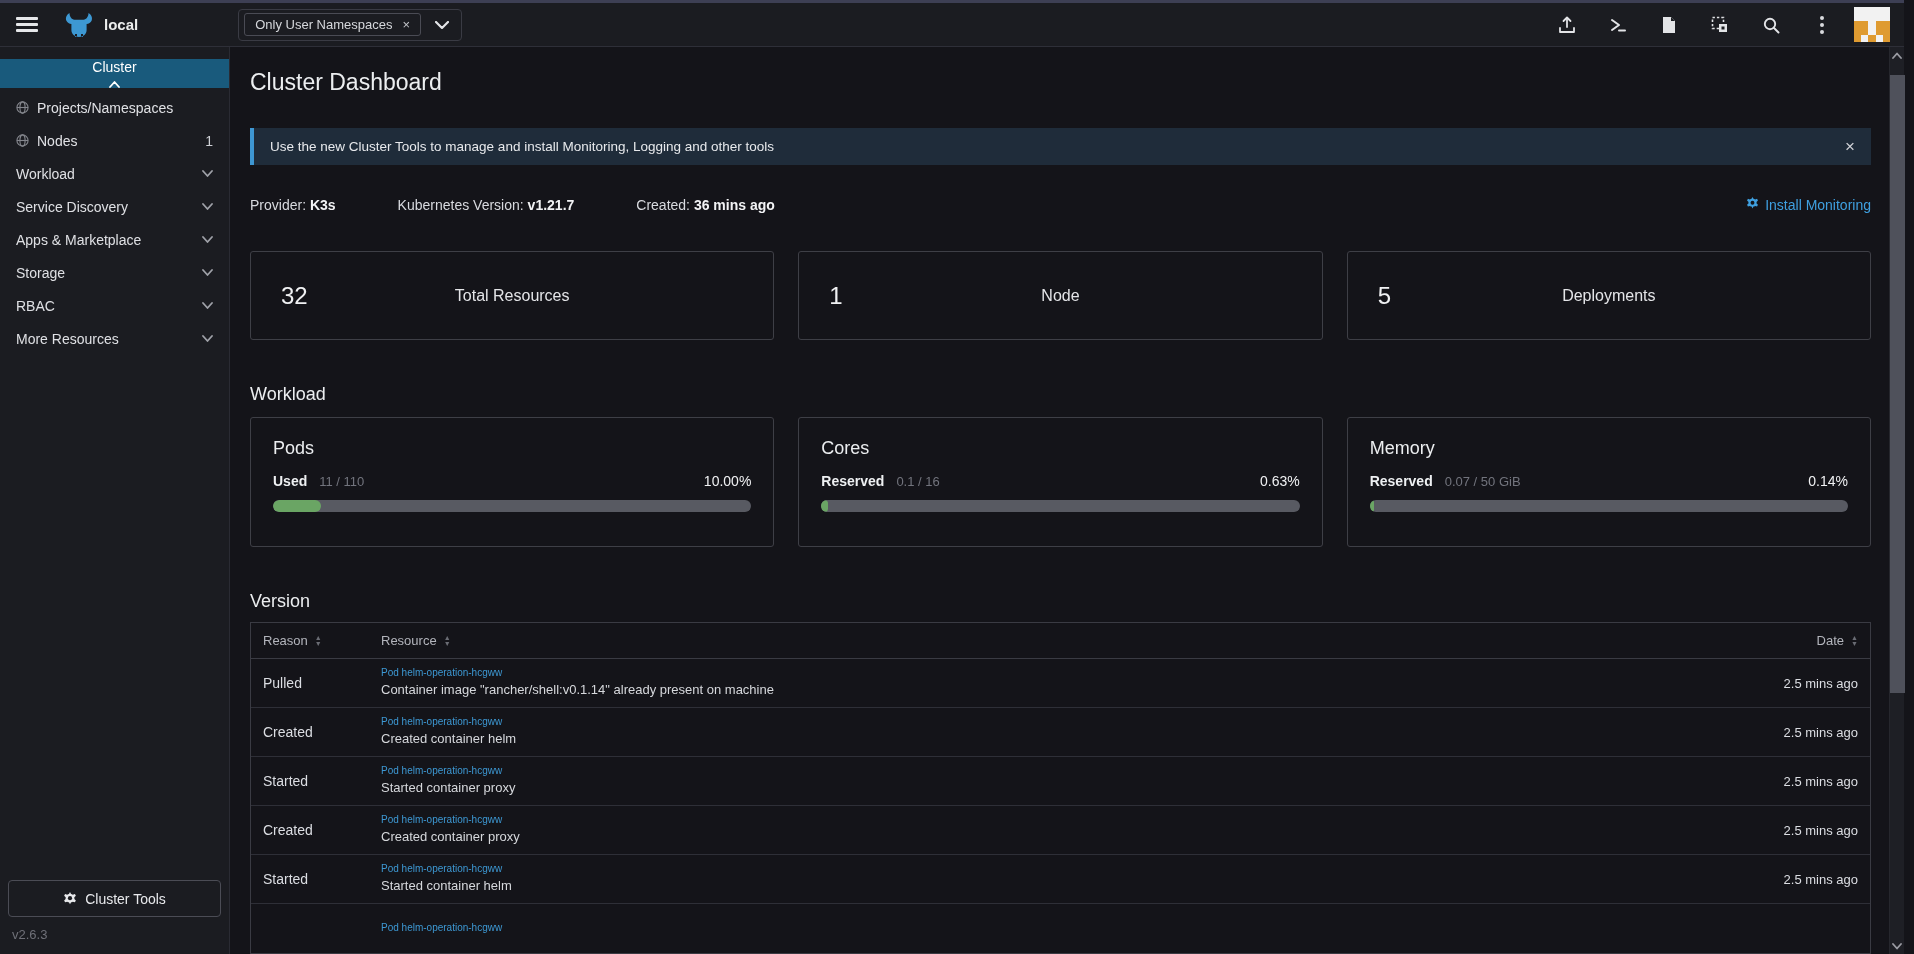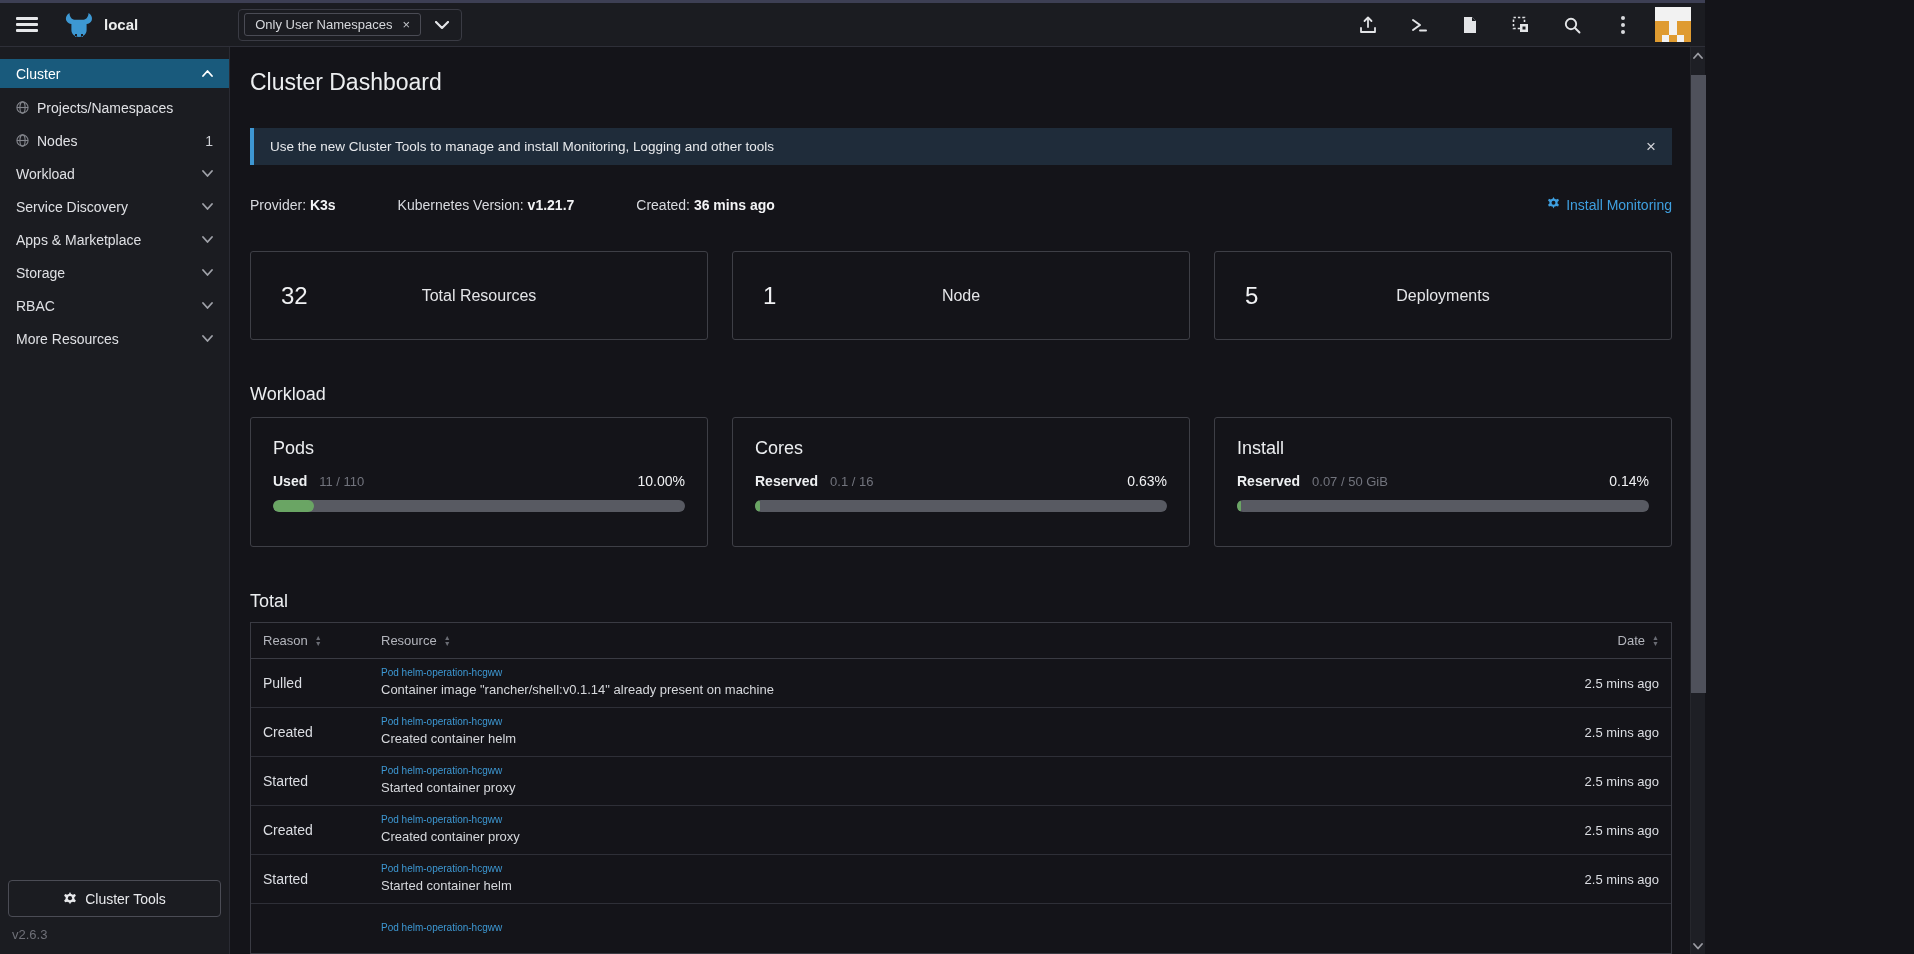--- a/index.html
+++ b/index.html
@@ -1,18 +1,18 @@
 <!DOCTYPE html>
 <html><head>
 <meta charset="utf-8">
 <style>
   * { margin:0; padding:0; box-sizing:border-box; }
   html,body { width:1914px; height:954px; overflow:hidden; background:#141419;
     font-family:"Liberation Sans", sans-serif; color:#dcdee3; }
-  .app { width:1705px; height:954px; display:flex; flex-direction:column; }
+  .app { width:1904px; height:954px; display:flex; flex-direction:column; }
   .topstrip { height:3px; background:#3d3f54; flex:0 0 auto; }
   
   .topbar { height:44px; background:#1b1c21; border-bottom:1px solid #2e2f38;
     display:flex; align-items:center; padding:0 14px 0 16px; flex:0 0 auto; }
   .hamburger { width:22px; height:15px; display:flex; flex-direction:column; justify-content:space-between; cursor:pointer; background:none; border:none; }
   .hamburger span { display:block; height:3px; background:#e6e7ea; border-radius:1px; }
   .logo { margin-left:26px; display:flex; align-items:center; }
   .cluster-name { margin-left:10px; font-size:15px; font-weight:700; color:#eceded; }
   .ns-filter { margin-left:100px; display:flex; align-items:center; gap:14px;
     border:1px solid #3a3b44; border-radius:4px; padding:4px 12px 4px 5px; height:32px; }
@@ -26,21 +26,21 @@
   .avatar { width:36px; height:36px; display:grid; grid-template-columns:repeat(5,1fr);
     grid-template-rows:repeat(5,1fr); overflow:hidden; cursor:pointer; }
   .avatar i { display:block; }
   
   .body { flex:1; display:flex; min-height:0; }
   .sidebar { width:230px; background:#1b1c21; border-right:1px solid #2a2b33;
     display:flex; flex-direction:column; justify-content:space-between; flex:0 0 auto; }
   .nav { padding-top:12px; }
   .nav-group { height:33px; display:flex; align-items:center; justify-content:space-between;
     padding:0 16px; font-size:14px; color:#dfe0e4; cursor:pointer; }
-  .nav-group.selected { background:#195a7c; color:#fff; height:29px; margin-bottom:3px; }
+  .nav-group.selected { background:#195a7c; color:#fff; height:29px; margin-bottom:3px;flex-direction:column; }
   .nav-sub { height:33px; display:flex; align-items:center; gap:8px; padding:0 16px; font-size:14px; color:#e0e1e5; cursor:pointer; }
   .nav-sub .count { margin-left:auto; color:#cfd1d6; }
   .chev { flex:0 0 auto; }
   .sidebar-footer { padding:8px 8px 12px 8px; }
   .tools-btn { width:100%; height:37px; background:none; border:1px solid #4b4c55; border-radius:4px;
     color:#e8e9ec; font-size:14px; display:flex; align-items:center; justify-content:center; gap:8px; cursor:pointer;
     font-family:"Liberation Sans",sans-serif; }
   .version { margin-top:10px; padding-left:4px; font-size:13px; color:#6f7078; }
   
   main { flex:1; min-width:0; background:#141419; padding:0 18px 0 20px; overflow:hidden; }
@@ -335,33 +335,33 @@
           <div class="cap-metrics">
             <span class="cap-metric-label">Reserved</span>
             <span class="cap-fraction">0.1 / 16</span>
             <span class="cap-pct">0.63%</span>
           </div>
           <div class="bar">
               <div class="bar-fill" style="width: 1.3%;"></div>
             </div>
         </div>
         <div class="cap-card">
-          <div class="cap-title">Install</div>
+          <div class="cap-title">Memory</div>
           <div class="cap-metrics">
             <span class="cap-metric-label">Reserved</span>
             <span class="cap-fraction">0.07 / 50 GiB</span>
             <span class="cap-pct">0.14%</span>
           </div>
           <div class="bar">
               <div class="bar-fill" style="width: 0.9%;"></div>
             </div>
         </div>
       </div>
 
-      <h2 class="section-title">Total</h2>
+      <h2 class="section-title">Version</h2>
 
       <div class="events-table">
         <div class="tr th-row">
           <div class="col-reason">
             <span>Reason</span>
             <span class="sort">
                 <i>▲</i>
                 <i>▼</i>
               </span>
           </div>

